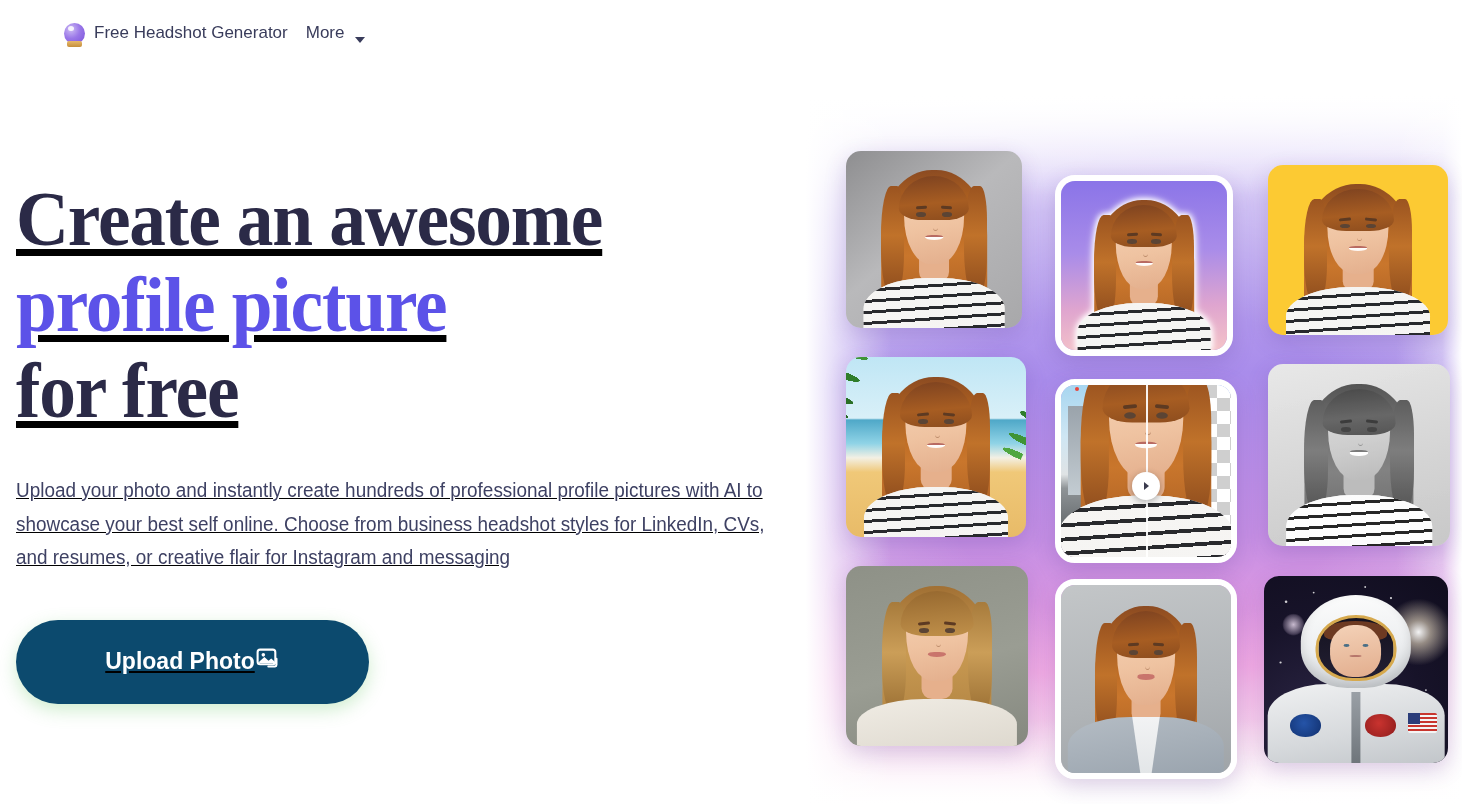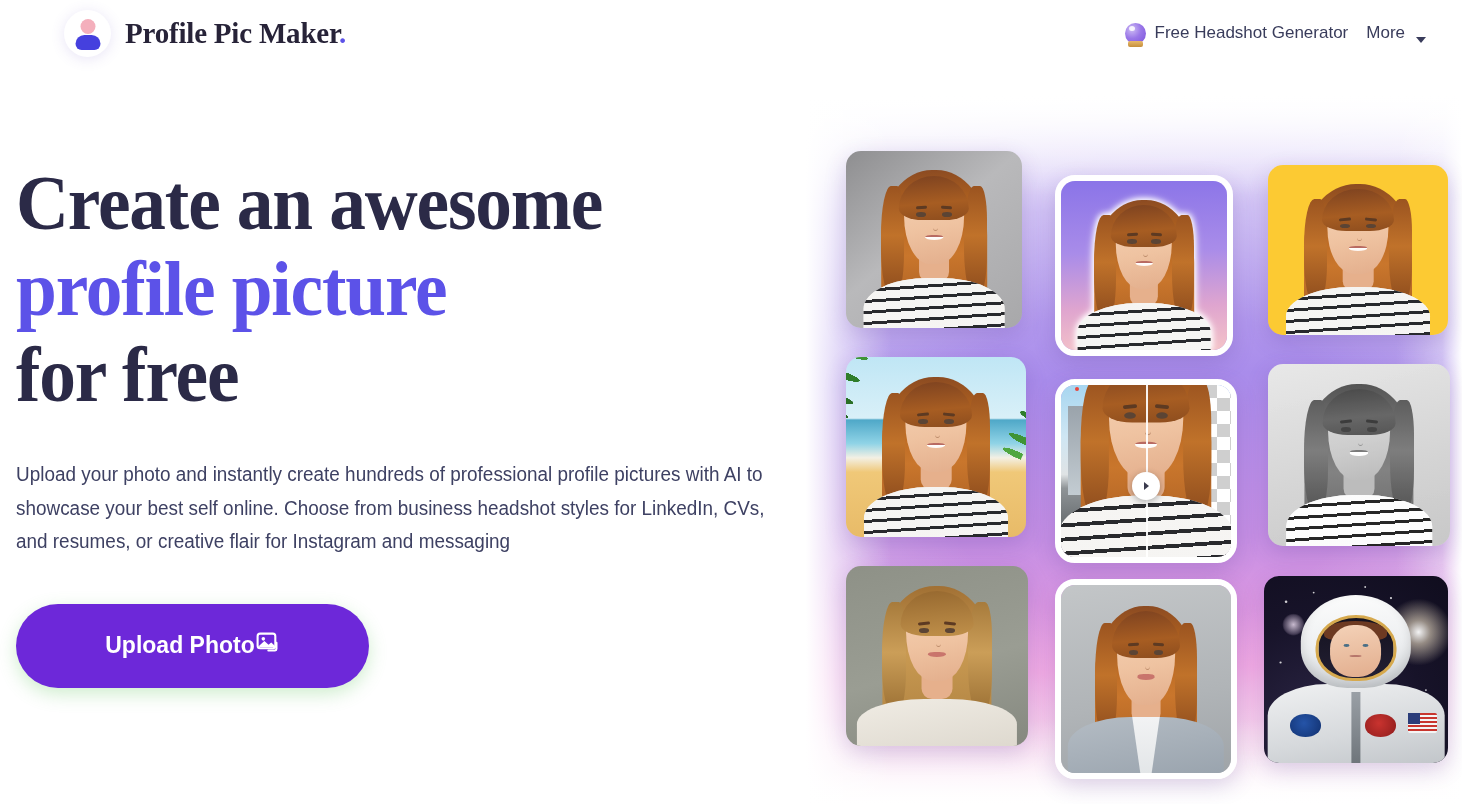--- a/index.html
+++ b/index.html
@@ -62,37 +62,37 @@
     background: rgba(255,255,255,.85);
   }
   .nav-more { display: flex; align-items: flex-end; gap: 11px; cursor: pointer; }
   .nav-more-label { font-size: 17px; color: #393C5B; }
   .caret {
     width: 0; height: 0; border-left: 5px solid transparent;
     border-right: 5px solid transparent; border-top: 6px solid #393C5B;
   }
 
   
-  .left { position: absolute; left: 16px; top: 160px; width: 800px; }
+  .left { position: absolute; left: 16px; top: 176px; width: 800px; text-decoration: underline; }
   h1.headline {
     font-family: "Liberation Serif", serif;
     font-size: 78px; line-height: 86px; font-weight: 700;
     color: #2B2A47; letter-spacing: -1.2px;
     transform: scaleX(.94); transform-origin: left center;
   }
   h1.headline .accent { color: #5C52E8; }
   .subcopy {
     margin-top: 40px; width: 772px;
     font-size: 19.5px; line-height: 33.5px; color: #3E4163;
     transform: scaleX(.97); transform-origin: left center;
   }
   .cta-row { display: flex; align-items: center; margin-top: 45px; }
   .upload-btn {
     width: 353px; height: 84px; border: none; border-radius: 42px;
-    background: #6d28d9; color: #ffffff; cursor: pointer;
+    background: #0c4a6e; color: #ffffff; cursor: pointer;
     display: flex; align-items: center; justify-content: center; 
     font-size: 23px; font-weight: 700; font-family: "Liberation Sans", sans-serif;
     box-shadow: 0 6px 18px rgba(95,196,92,.30);
   }
   .img-icon { display: block; }
   .see-example { display: flex; align-items: center; gap: 15px; margin-left: 39px; cursor: pointer; }
   .see-example-label {
     font-family: "Liberation Serif", serif;
     font-size: 22px; color: #3E4163; text-decoration: underline;
     text-underline-offset: 4px;
@@ -366,27 +366,20 @@
     width: 5%; height: 38%; background: linear-gradient(#9aa0a6, #6f757b);
   }
 </style>
 </head>
 <body>
 
 <div class="page">
 
   <div class="header">
 
-    <div class="brand">
-      <div class="brand-mark">
-        <div class="head"></div>
-        <div class="body"></div>
-      </div>
-      <div class="brand-name"><span>Profile Pic Maker</span><span class="dot">.</span></div>
-    </div>
 
     <div class="nav">
       <div class="nav-link">
         <span class="ball-icon"></span>
         <span>Free Headshot Generator</span>
       </div>
       <div class="nav-more">
         <span class="nav-more-label">More</span>
         <span class="caret"></span>
       </div>

